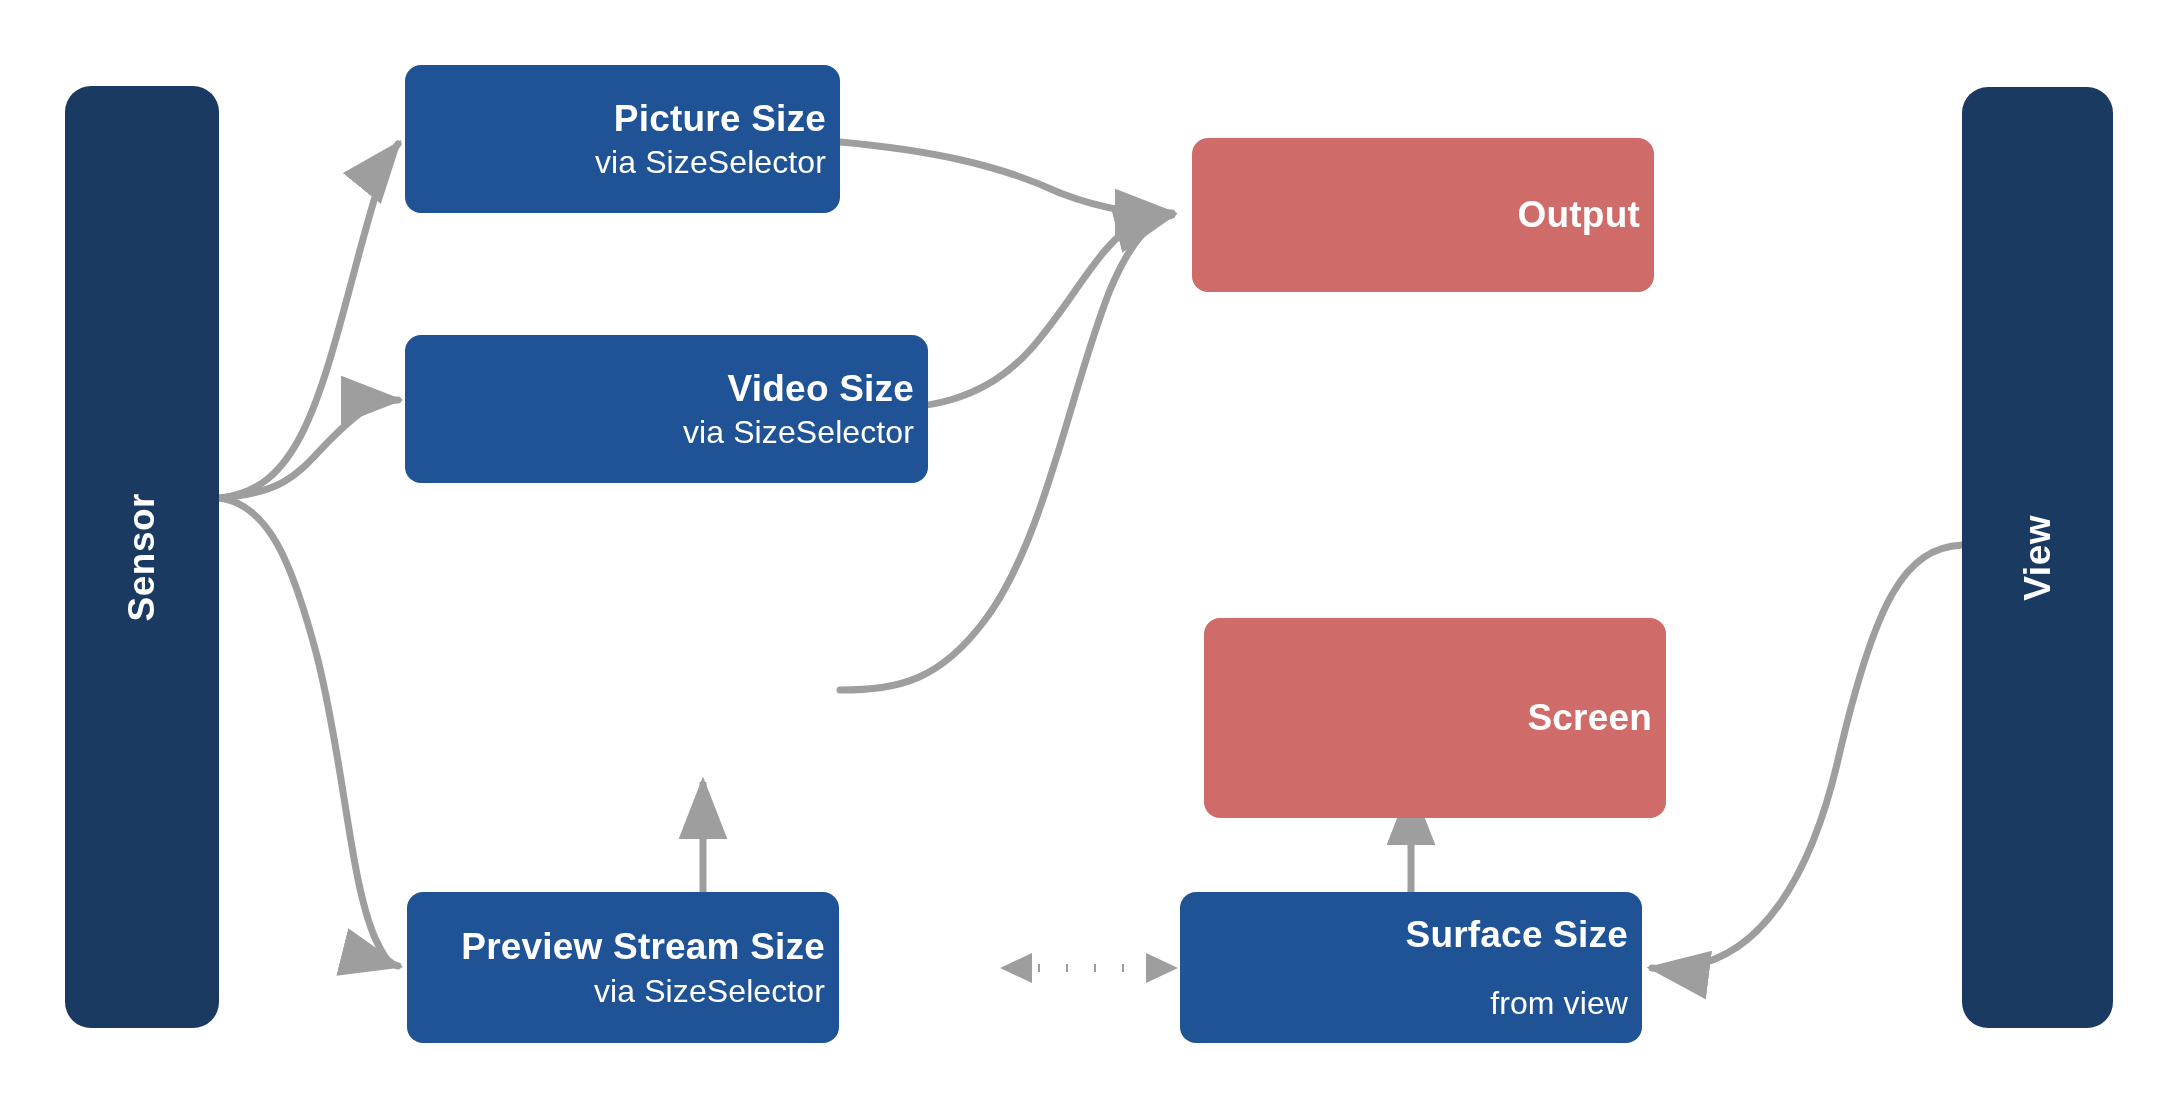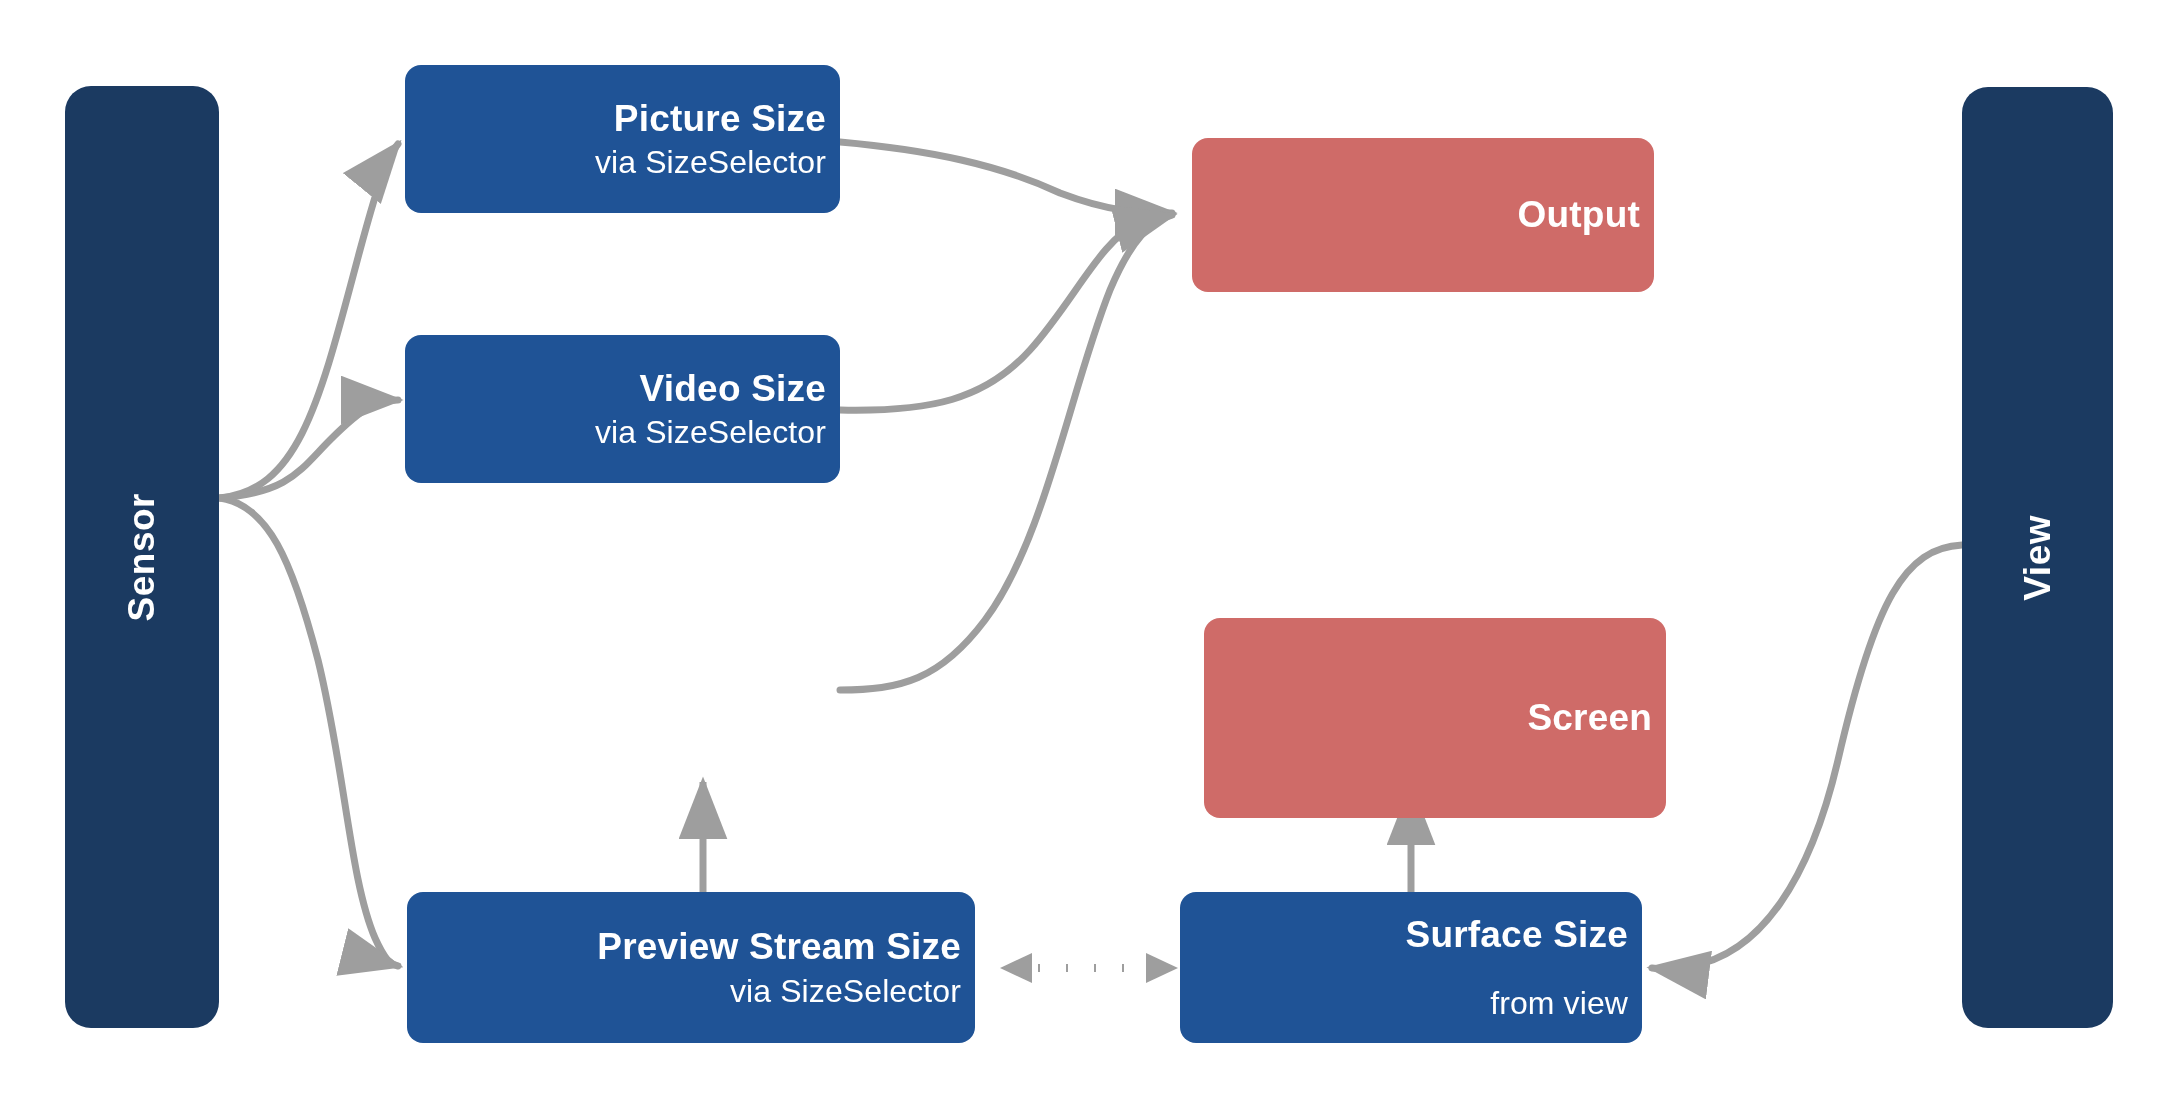--- a/index.html
+++ b/index.html
@@ -66,23 +66,23 @@
     transform: rotate(180deg);
     white-space: nowrap;
     letter-spacing: 0.5px;
   }
 
   
   #lane-sensor { left: 65px;   top: 86px;  width: 154px; height: 942px; }
   #lane-view   { left: 1962px; top: 87px;  width: 151px; height: 941px; }
 
   #node-picture  { left: 405px;  top: 65px;  width: 435px; height: 148px; }
-  #node-video    { left: 405px;  top: 335px; width: 435px; height: 148px; }
+  #node-video    { left: 405px;  top: 335px; width: 523px; height: 148px; }
   #node-snapshot { left: 410px;  top: 613px; width: 430px; height: 150px; }
-  #node-preview  { left: 407px;  top: 892px; width: 568px; height: 151px; }
+  #node-preview  { left: 407px;  top: 892px; width: 432px; height: 151px; }
 
   #node-output   { left: 1180px; top: 138px; width: 462px; height: 154px; margin-left: 12px; }
   #node-screen   { left: 1204px; top: 618px; width: 462px; height: 200px; }
   #node-surface  { left: 1180px; top: 892px; width: 462px; height: 151px; gap: 24px; }
 </style>
 </head>
 <body>
 
 <div id="stage">
 

